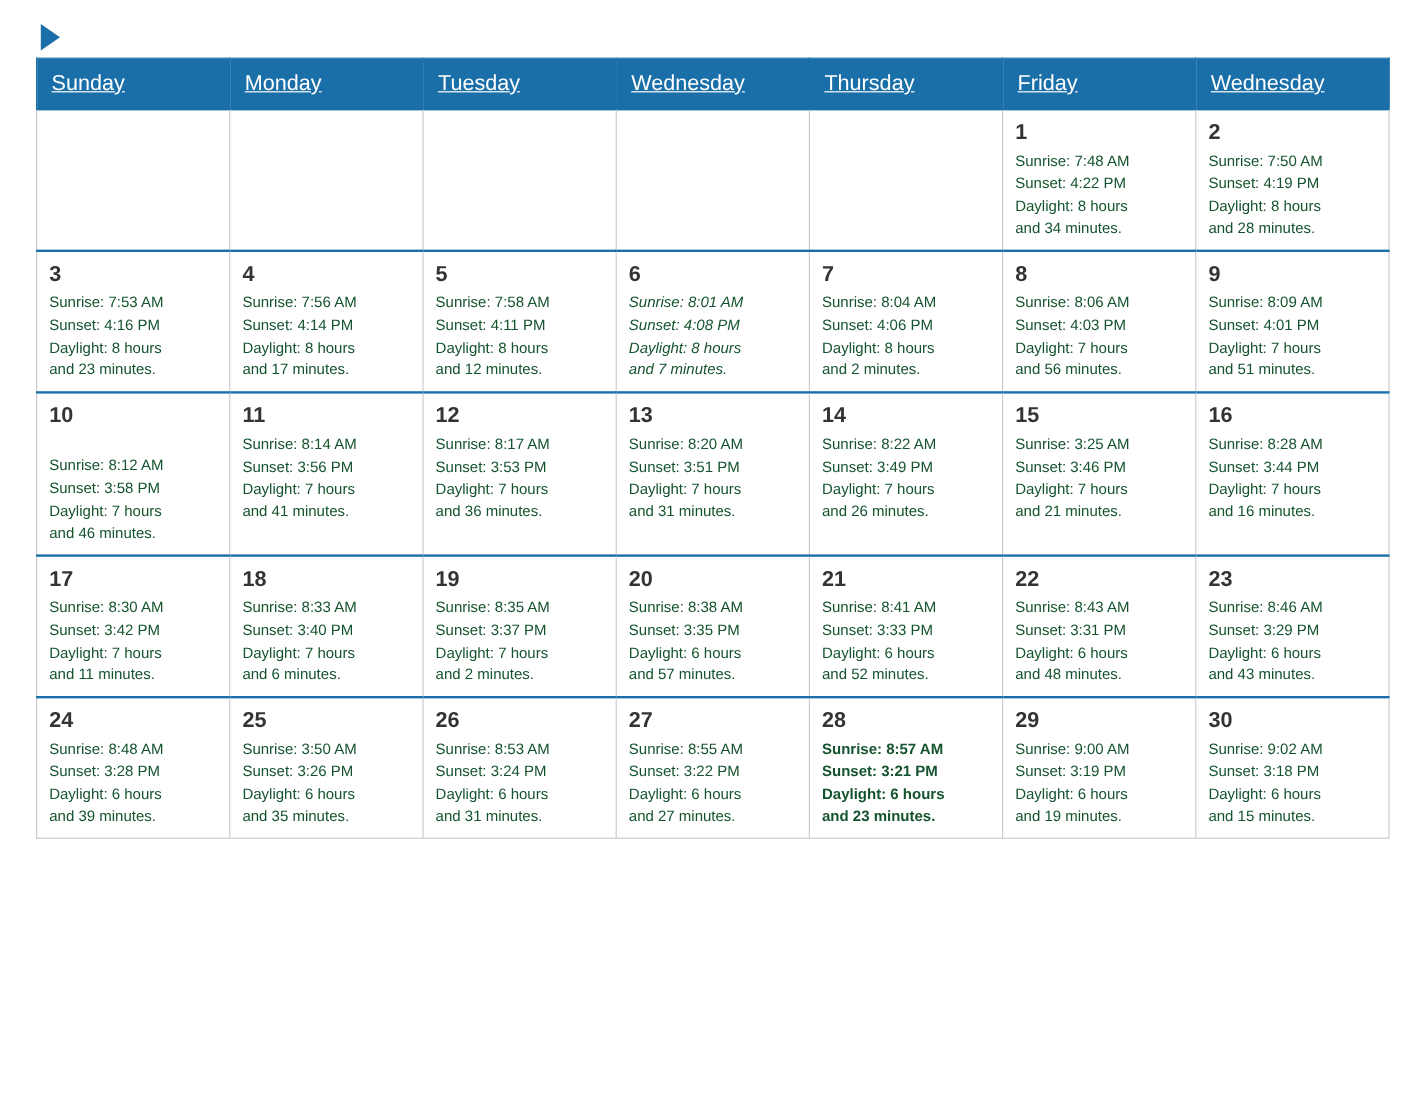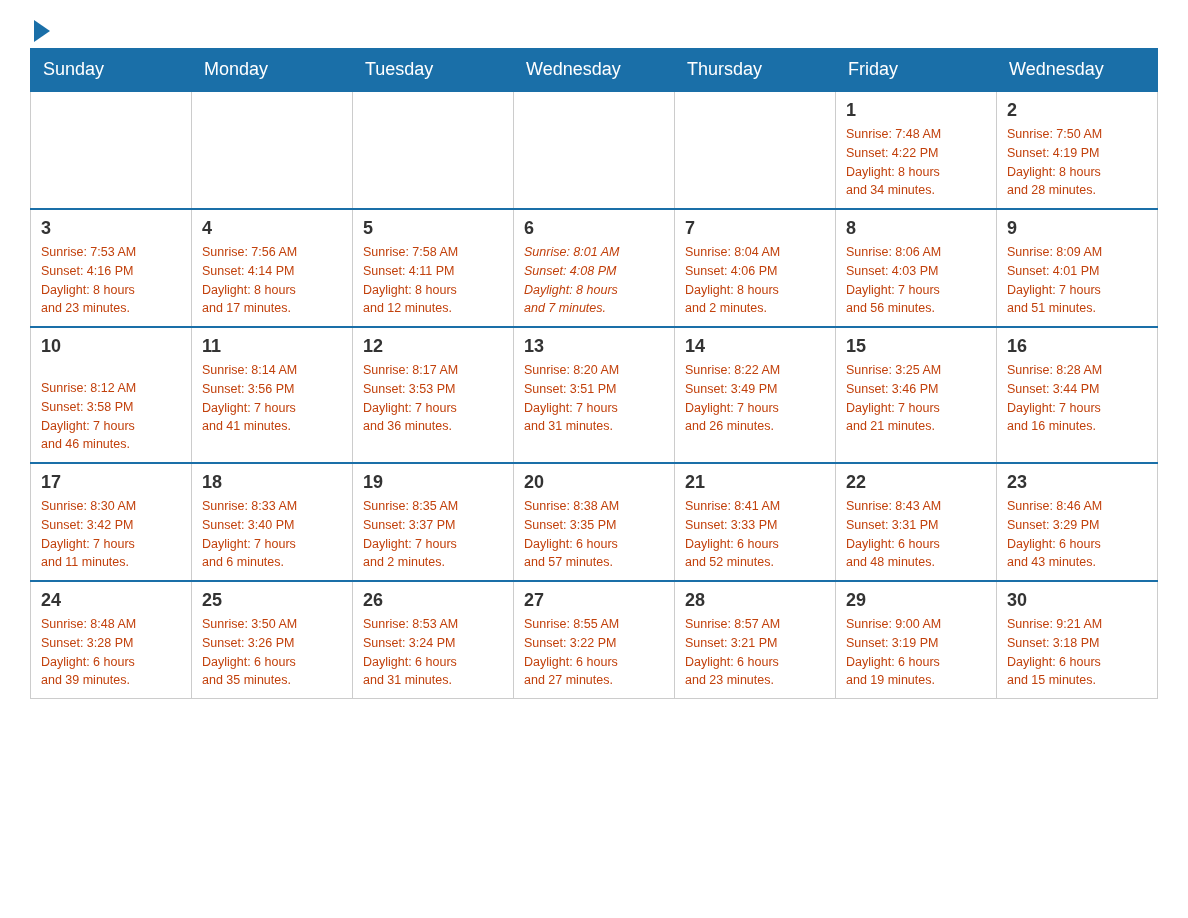--- a/index.html
+++ b/index.html
@@ -37,37 +37,38 @@
       margin-top: 10px;
     }
     .calendar-table th {
       background-color: #1a6fa8;
       color: #fff;
       text-align: left;
       padding: 10px 12px;
       font-size: 18px;
       font-weight: normal;
       border: 1px solid #1a6fa8;
+      text-decoration: underline;
     }
     .calendar-table td {
       vertical-align: top;
       padding: 8px 10px;
       border: 1px solid #ccc;
       width: 14.28%;
       min-height: 100px;
     }
     .cell-date {
       font-size: 18px;
       font-weight: bold;
       color: #333;
       margin-bottom: 4px;
     }
     .cell-info {
       font-size: 12.5px;
-      color: #c2410c;
+      color: #14532d;
       line-height: 1.5;
     }
     .empty-cell {
       background: #fff;
     }
     tr.week-row td {
       border-top: 2px solid #1a6fa8;
     }
     .logo-block {
       display: flex;
@@ -316,34 +317,34 @@
         </td>
         <td>
           <div class="cell-date">27</div>
           <div class="cell-info" style="white-space: pre-line;">Sunrise: 8:55 AM
 Sunset: 3:22 PM
 Daylight: 6 hours
 and 27 minutes.</div>
         </td>
         <td>
           <div class="cell-date">28</div>
-          <div class="cell-info" style="white-space: pre-line;">Sunrise: 8:57 AM
+          <div class="cell-info" style="white-space: pre-line; font-weight: bold;">Sunrise: 8:57 AM
 Sunset: 3:21 PM
 Daylight: 6 hours
 and 23 minutes.</div>
         </td>
         <td>
           <div class="cell-date">29</div>
           <div class="cell-info" style="white-space: pre-line;">Sunrise: 9:00 AM
 Sunset: 3:19 PM
 Daylight: 6 hours
 and 19 minutes.</div>
         </td>
         <td>
           <div class="cell-date">30</div>
-          <div class="cell-info" style="white-space: pre-line;">Sunrise: 9:21 AM
+          <div class="cell-info" style="white-space: pre-line;">Sunrise: 9:02 AM
 Sunset: 3:18 PM
 Daylight: 6 hours
 and 15 minutes.</div>
         </td>
       </tr>
     </tbody>
 </table>
 
 </body></html>

